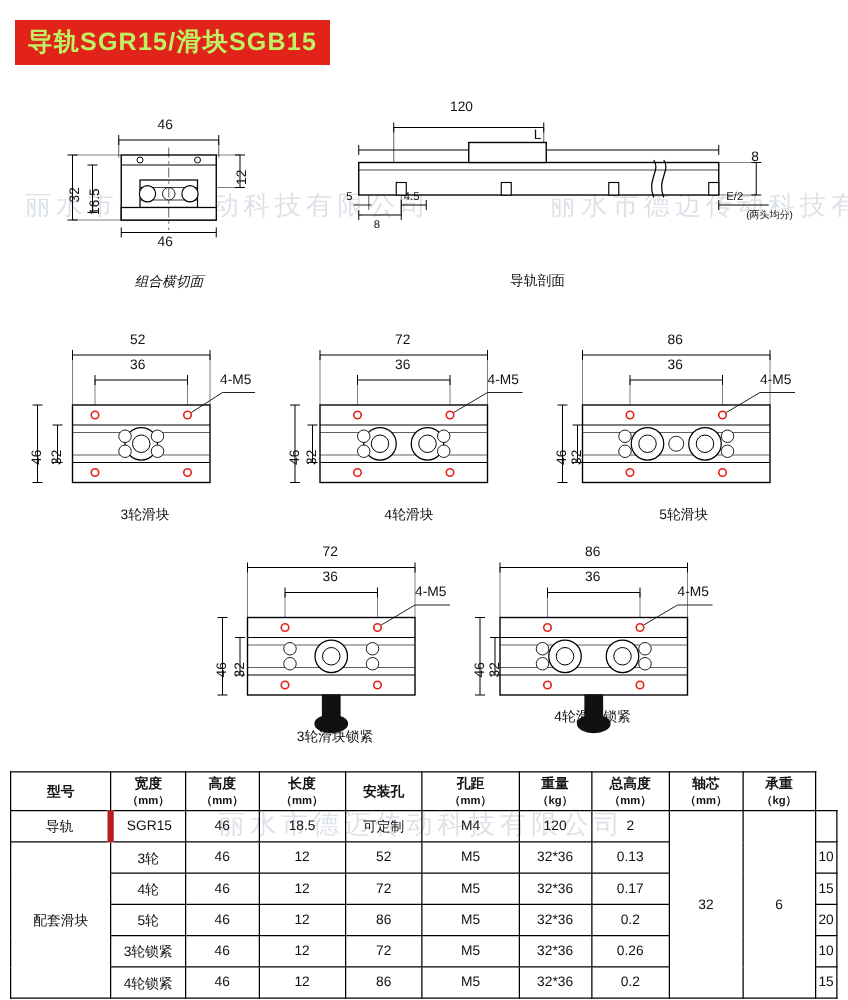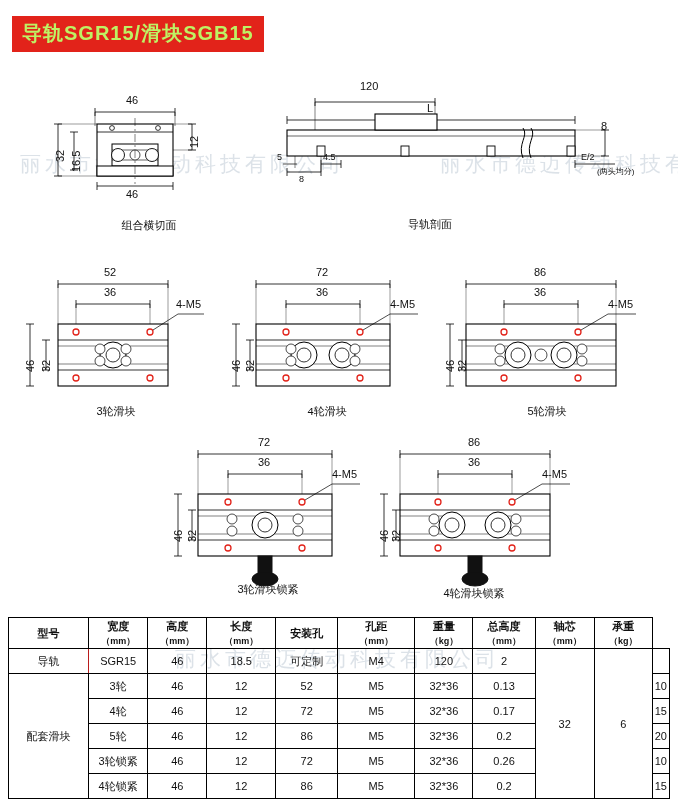--- a/index.html
+++ b/index.html
@@ -123,21 +123,21 @@
       <line x1="152" y1="44" x2="152" y2="70" stroke="#000" stroke-width="0.8"></line>
       <path d="M148,44 L156,44 M148,70 L156,70" stroke="#000" stroke-width="0.8"></path>
       <line x1="133" y1="44" x2="152" y2="44" stroke="#000" stroke-width="0.4"></line>
       <line x1="133" y1="70" x2="152" y2="70" stroke="#000" stroke-width="0.4"></line>
     </svg>
     <div class="dim" style="left:86px;top:14px;">46</div>
     <div class="dim" style="left:86px;top:108px;">46</div>
     <div class="dimv" style="left:14px;top:82px;">32</div>
     <div class="dimv" style="left:30px;top:92px;">16.5</div>
     <div class="dimv" style="left:148px;top:68px;">12</div>
-    <div class="cap" style="left:69px;top:138px;width:80px;">组合横切面</div>
+    <div class="cap" style="left:55px;top:138px;width:80px;font-style:italic;">组合横切面</div>
   </div>
 
   <div class="blk" style="left:275px;top:72px;width:390px;height:150px;">
     <svg width="390" height="150" viewBox="0 0 390 150">
 
       <line x1="40" y1="30" x2="160" y2="30" stroke="#000" stroke-width="0.8"></line>
       <path d="M40,26 L40,34 M160,26 L160,34" stroke="#000" stroke-width="0.8"></path>
       <line x1="40" y1="30" x2="40" y2="62" stroke="#000" stroke-width="0.5"></line>
       <line x1="160" y1="30" x2="160" y2="42" stroke="#000" stroke-width="0.5"></line>
 
@@ -413,21 +413,21 @@
       <path d="M14,78 L22,78 M14,108 L22,108" stroke="#000" stroke-width="0.8"></path>
 
       <rect x="90" y="124" width="14" height="18" fill="#111" stroke="#111"></rect>
       <ellipse cx="97" cy="147" rx="13" ry="7" fill="#111" stroke="#111"></ellipse>
     </svg>
     <div class="dim" style="left:90px;top:4px;">86</div>
     <div class="dim" style="left:90px;top:24px;">36</div>
     <div class="dimv" style="left:0px;top:110px;">46</div>
     <div class="dimv" style="left:12px;top:110px;">32</div>
     <div class="dim" style="left:164px;top:36px;">4-M5</div>
-    <div class="cap" style="left:26px;top:154px;width:140px;">4轮滑块锁紧</div>
+    <div class="cap" style="left:26px;top:134px;width:140px;">4轮滑块锁紧</div>
   </div>
 
   <table class="tbl">
     <thead>
       <tr>
         <th style="width:88px;">
           <span>型号</span>
         </th>
         <th style="width:58px;margin-top:36px;">
           <span>宽度</span><br>
@@ -462,21 +462,21 @@
         </th>
         <th style="width:58px;margin-top:45px;">
           <span>承重</span><br>
           <span class="unit">（kg）</span>
         </th>
       </tr>
     </thead>
     <tbody>
 
       <tr>
-        <td class="rowlbl" style="width:40px;border-right:1px solid #b91c1c;">导轨</td>
+        <td class="rowlbl" style="width:40px;border-right:5px solid #b91c1c;">导轨</td>
         <td>SGR15</td>
         <td>46</td>
         <td>18.5</td>
         <td>可定制</td>
         <td>M4</td>
         <td>120</td>
         <td>2</td>
         <td rowspan="6">32</td>
         <td rowspan="6">6</td>
         <td></td>

